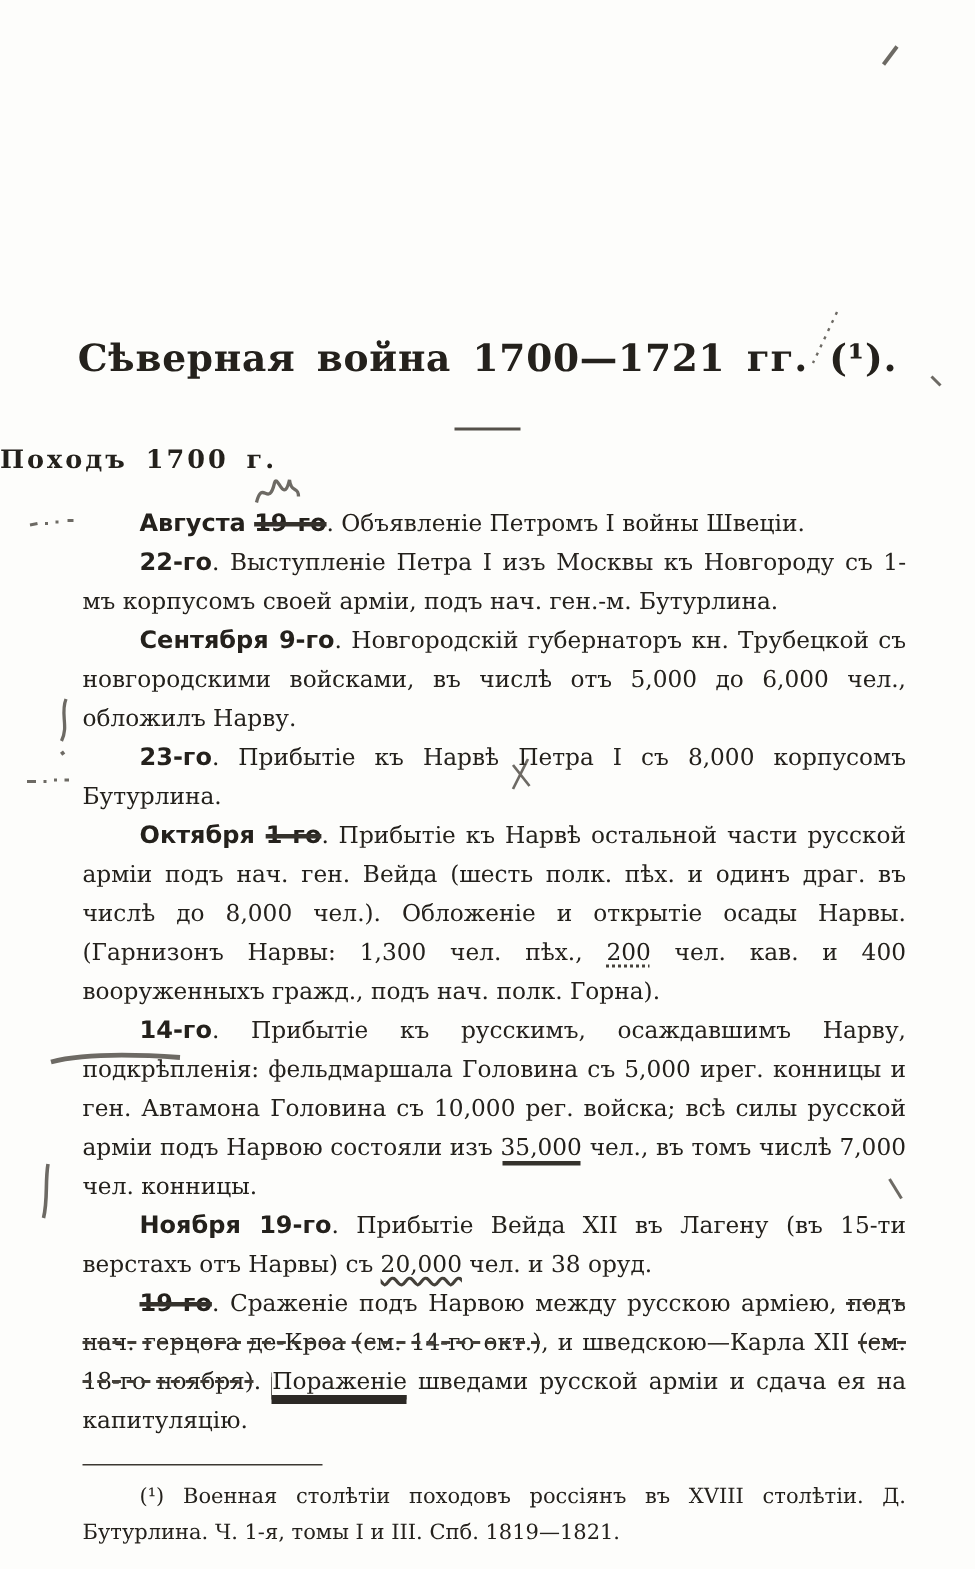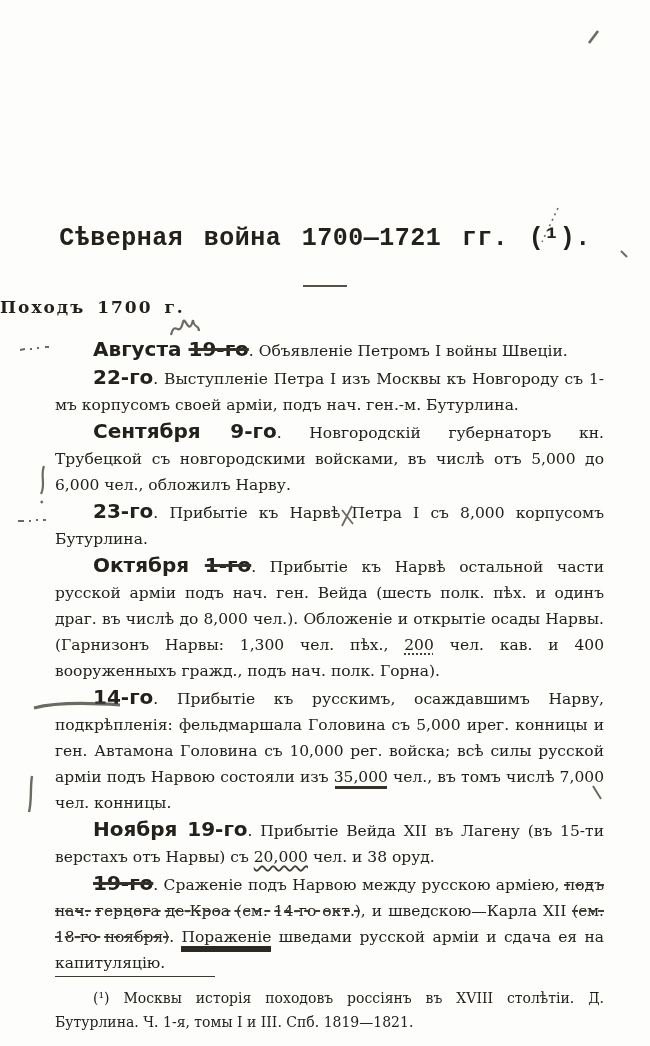--- a/index.html
+++ b/index.html
@@ -3,37 +3,37 @@
 <meta charset="utf-8">
 <style>
   html,body{margin:0;padding:0;}
   body{
     width:650px;height:1046px;position:relative;overflow:hidden;
     background:#fdfdfb;color:#24211c;
     font-family:"DejaVu Serif", serif;
   }
   .page-title{
     position:absolute;top:224px;left:0;width:100%;text-align:center;
-    font-size:25px;font-weight:bold;letter-spacing:.5px;word-spacing:5px;font-family:Liberation Mono, monospace;
+    font-size:25px;font-weight:bold;letter-spacing:.5px;word-spacing:5px;
   }
   .title-divider{
     position:absolute;top:285px;left:303px;width:44px;height:0;
     border-top:2px solid #55514a;
   }
   .section-heading{
     text-align:left;font-weight:bold;font-size:17px;
     letter-spacing:2px;word-spacing:4px;text-indent:0;
   }
   .heading-1700{position:absolute;top:297px;left:0;width:100%;}
   .content{
     position:absolute;left:55px;top:336px;width:549px;
     font-size:15.5px;line-height:26px;text-align:justify;
   }
   .content p{margin:0;text-indent:38px;}
-  .date{font-family:"DejaVu Sans", sans-serif;font-weight:bold;font-size:20px;}
+  .date{font-family:"DejaVu Sans", sans-serif;font-weight:bold;font-size:16px;}
   .italic{}
   .strike{text-decoration:line-through;text-decoration-thickness:2.5px;text-decoration-color:#35322c;}
   .dstrike{text-decoration:line-through;text-decoration-style:dashed;text-decoration-thickness:2px;text-decoration-color:#45413a;}
   .udot{text-decoration:underline;text-decoration-style:dotted;text-decoration-thickness:2px;text-underline-offset:3px;text-decoration-color:#45413a;}
   .uwavy{text-decoration:underline;text-decoration-style:wavy;text-decoration-thickness:1.5px;text-underline-offset:3px;text-decoration-color:#45413a;margin-top:40px;}
   .upencil{box-shadow:0 4px 0 -1px #35322c;}
   .over{border-top:2.5px solid #35322c;}
   .uheavy{box-shadow:0 3px 0 #2c2925, 0 6px 0 #2c2925;}
   .footnote{
     position:absolute;left:55px;top:976px;width:549px;
@@ -59,21 +59,21 @@
       <p><span class="date">Октября </span><span class="date strike">1-го</span><span>. Прибытіе къ </span><span class="italic">Нарвѣ</span><span> остальной части русской арміи подъ нач. ген. Вейда (шесть полк. пѣх. и одинъ драг. въ числѣ до 8,000 чел.). Обложеніе и открытіе осады Нарвы. (Гарнизонъ Нарвы: 1,300 чел. пѣх., </span><span class="udot">200</span><span> чел. кав. и 400 вооруженныхъ гражд., подъ нач. полк. Горна).</span></p>
       <p><span class="date">14-го</span><span>. Прибытіе къ русскимъ, осаждавшимъ </span><span class="italic">Нарву</span><span>, подкрѣпленія: фельдмаршала Головина съ 5,000 ирег. конницы и ген. Автамона Головина съ 10,000 рег. войска; всѣ силы русской арміи подъ Нарвою состояли изъ </span><span class="upencil">35,000</span><span> чел., въ томъ числѣ 7,000 чел. конницы.</span></p>
       <p><span class="date">Ноября 19-го</span><span>. Прибытіе Вейда XII въ </span><span class="italic">Лагену</span><span> (въ 15-ти верстахъ отъ Нарвы) съ </span><span class="uwavy">20,000</span><span> чел. и 38 оруд.</span></p>
       <p><span class="date strike">19-го</span><span>. Сраженіе подъ </span><span class="italic">Нарвою</span><span> между русскою арміею, </span><span class="dstrike">подъ нач. герцога де-Кроа (см. 14-го окт.)</span><span>, и шведскою—Карла XII </span><span class="dstrike">(см. 18-го ноября)</span><span>. </span><span class="uheavy">Пораженіе</span><span> шведами русской арміи и сдача ея на капитуляцію.</span></p>
     </div>
 
 </div>
 
 <div class="footnote">
   <div class="footnote-rule"></div>
-  <p class="footnote-text"><span>(¹) Москвы исторія походовъ россіянъ въ XVIII столѣтіи. </span><span class="italic">Д. Бутурлина.</span><span> Ч. 1-я, томы I и III. Спб. 1819—1821.</span></p>
+  <p class="footnote-text"><span>(¹) Военная столѣтіи походовъ россіянъ въ XVIII столѣтіи. </span><span class="italic">Д. Бутурлина.</span><span> Ч. 1-я, томы I и III. Спб. 1819—1821.</span></p>
 </div>
 
 <svg class="pencil" style="left:166px;top:312px;" width="36" height="30">
   <path d="M5 23 C9 7, 13 27, 17 10 C19 3, 23 25, 27 8 C28 17, 33 12, 33 19" stroke-width="2.2"></path>
 </svg>
 <svg class="pencil" style="left:18px;top:344px;" width="36" height="10">
   <path d="M2 6 l5 -1 M12 5 l2 0 M19 4 l2 0 M27 3 l4 0" stroke-width="2"></path>
 </svg>
 <svg class="pencil" style="left:36px;top:464px;" width="14" height="44">
   <path d="M8 2 C4 12, 10 20, 5 30" stroke-width="2.2"></path>

